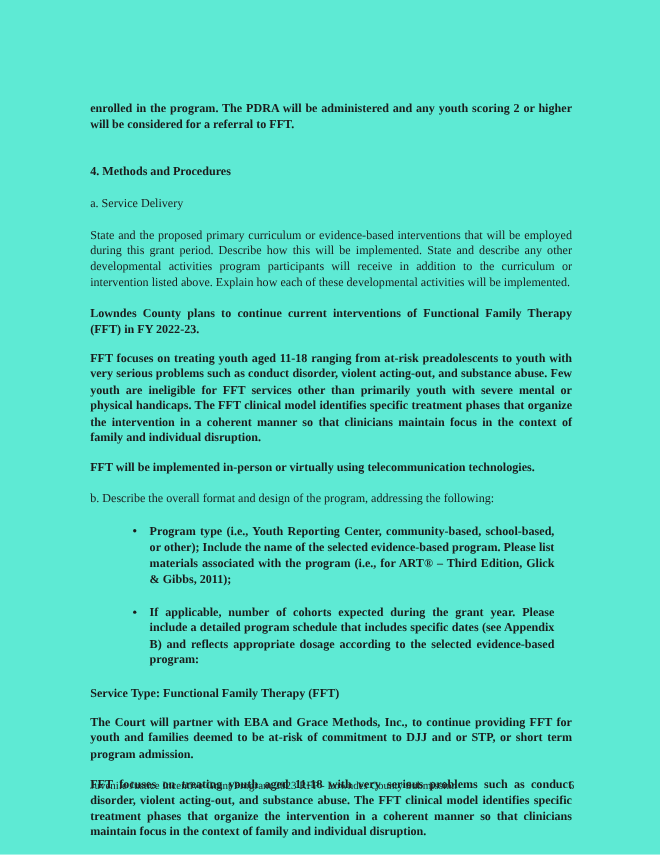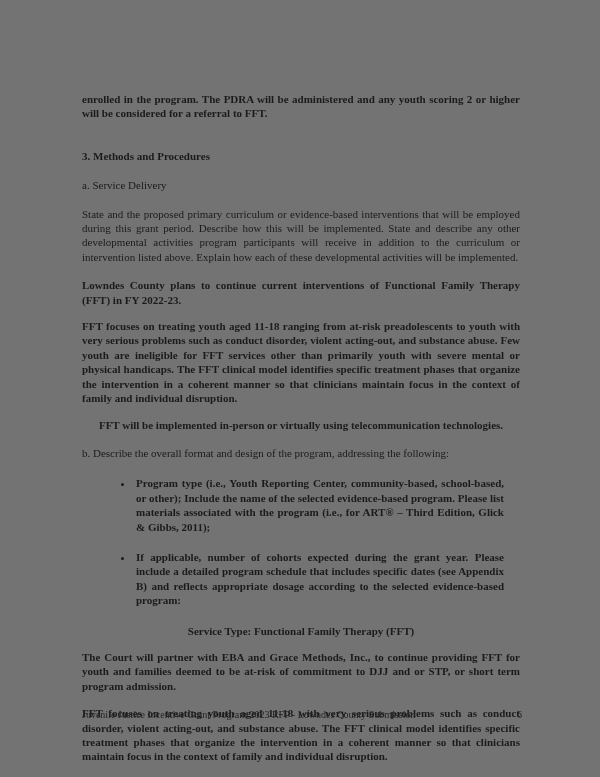--- a/index.html
+++ b/index.html
@@ -8,34 +8,34 @@
     padding: 0;
     width: 600px;
     height: 777px;
     background: #ffffff;
     font-family: "Liberation Serif", "DejaVu Serif", serif;
   }
   .page {
     position: relative;
     width: 600px;
     height: 777px;
-    background: #737373;
+    background: #5eead4;
     color: #1b1b1b;
     overflow: hidden;
   }
   .content {
     position: absolute;
     top: 92px;
     left: 82px;
     width: 438px;
     font-size: 11px;
     line-height: 14.4px;
   }
   .content p { margin: 0 0 14px 0; }
-  .bold { font-weight: bold; text-align: center; }
+  .bold { font-weight: bold; }
   .just { text-align: justify; }
   p.intro { margin-bottom: 28px; }
   p.section-heading {
     font-weight: bold;
     margin-bottom: 15px;
   }
   p.subhead { }
   p.lead-in { margin-bottom: 12px; }
   p.fft-main { margin-bottom: 12px; }
   p.impl { margin-bottom: 14px; }
@@ -67,21 +67,21 @@
   .footer .pagenum { font-size: 10.5px; }
 </style>
 </head>
 <body>
 
 <div class="page">
   <div class="content">
 
     <p class="bold just intro">enrolled in the program. The PDRA will be administered and any youth scoring 2 or higher will be considered for a referral to FFT.</p>
 
-    <p class="section-heading">3. Methods and Procedures</p>
+    <p class="section-heading">4. Methods and Procedures</p>
 
     <p class="subhead">a. Service Delivery</p>
 
     <p class="just">State and the proposed primary curriculum or evidence-based interventions that will be employed during this grant period. Describe how this will be implemented. State and describe any other developmental activities program participants will receive in addition to the curriculum or intervention listed above. Explain how each of these developmental activities will be implemented.</p>
 
     <p class="bold just lead-in">Lowndes County plans to continue current interventions of Functional Family Therapy (FFT) in FY 2022-23.</p>
 
     <p class="bold just fft-main">FFT focuses on treating youth aged 11-18 ranging from at-risk preadolescents to youth with very serious problems such as conduct disorder, violent acting-out, and substance abuse. Few youth are ineligible for FFT services other than primarily youth with severe mental or physical handicaps. The FFT clinical model identifies specific treatment phases that organize the intervention in a coherent manner so that clinicians maintain focus in the context of family and individual disruption.</p>
 
     <p class="bold impl">FFT will be implemented in-person or virtually using telecommunication technologies.</p>

